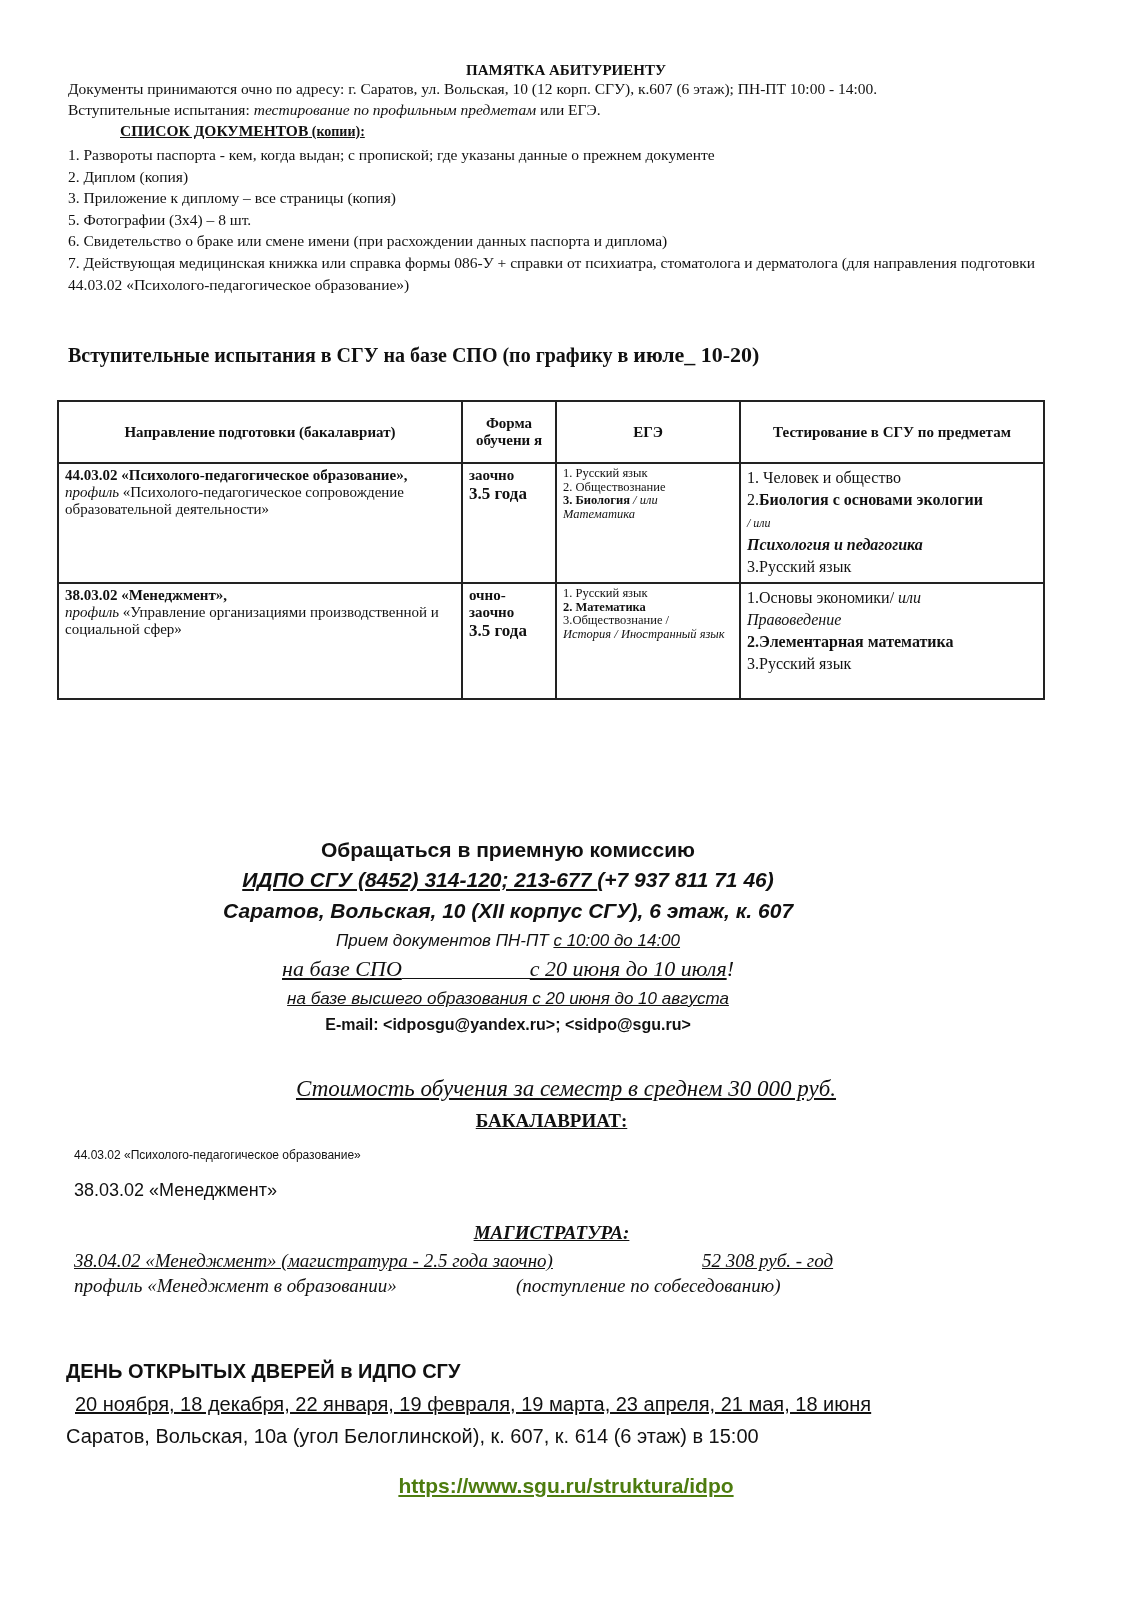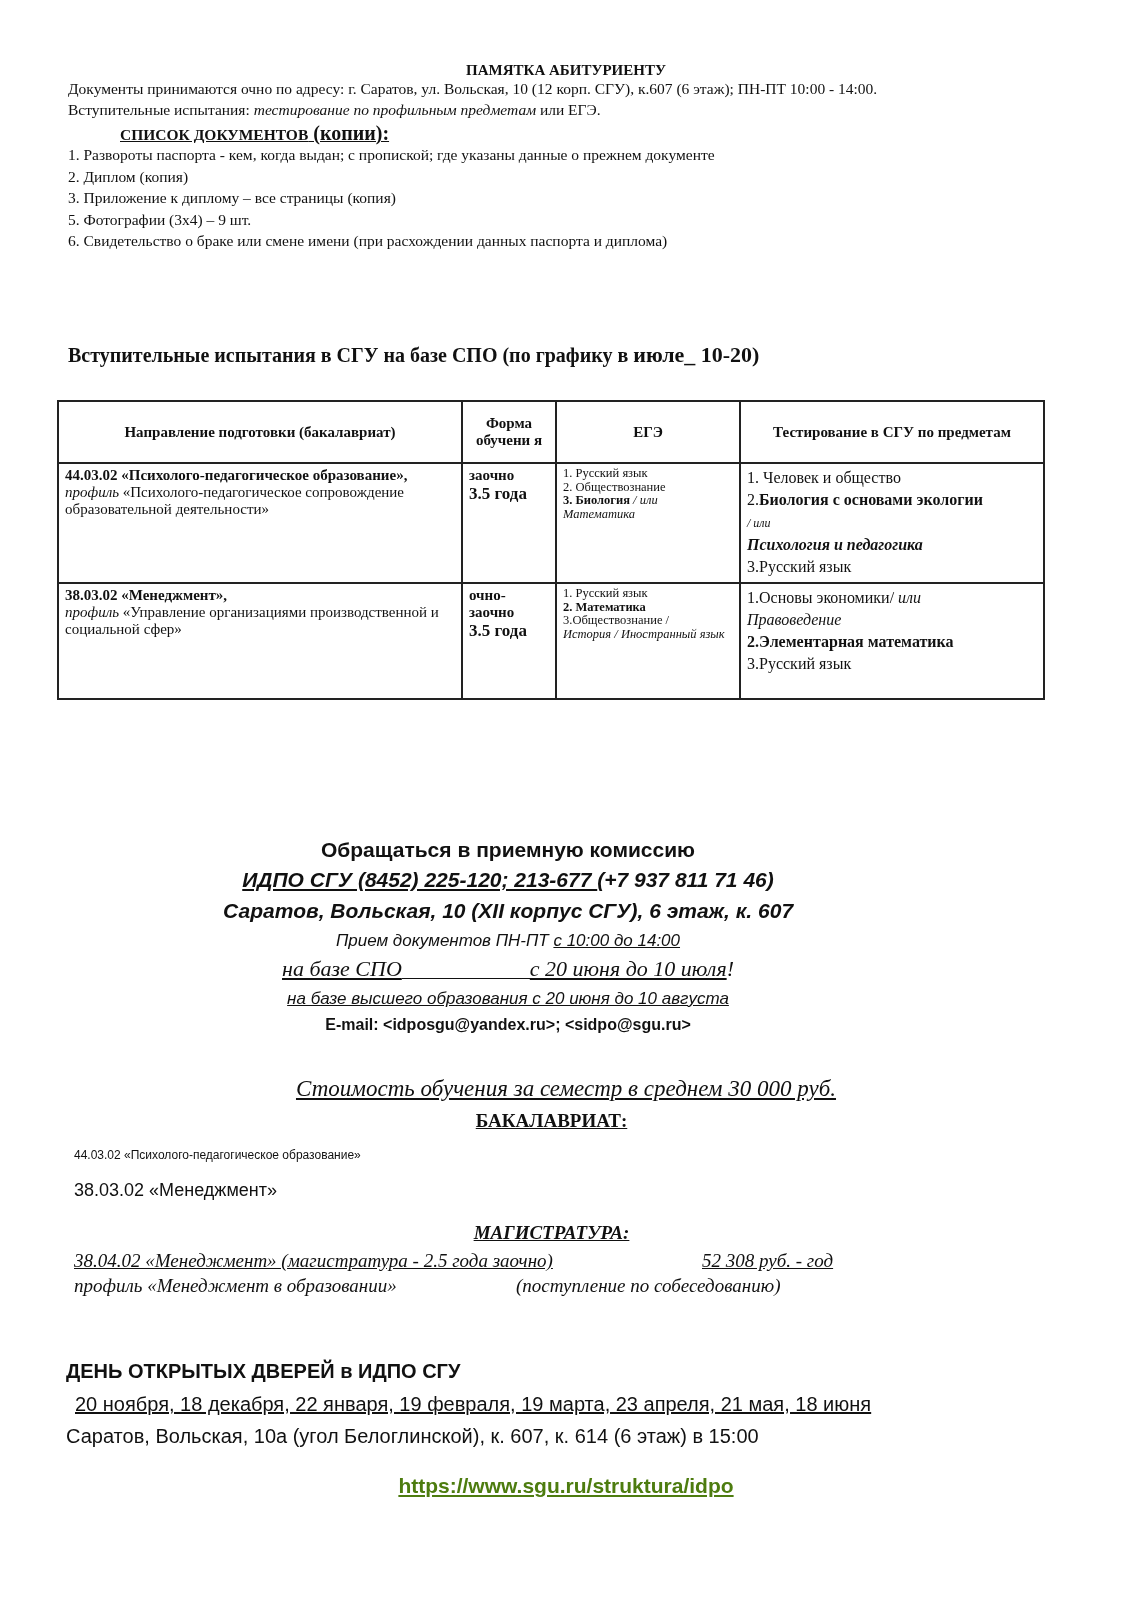--- a/index.html
+++ b/index.html
@@ -6,21 +6,21 @@
   body { width: 1132px; height: 1600px; position: relative; overflow: hidden; color: #111; }
   .serif { font-family: "Liberation Serif", "DejaVu Serif", serif; }
   .sans { font-family: "Liberation Sans", "DejaVu Sans", sans-serif; }
   .abs { position: absolute; }
 
   
   #title { left: 0; width: 1132px; top: 62px; text-align: center; font-size: 15px; font-weight: bold; }
   #intro1 { left: 68px; top: 80px; font-size: 15.5px; white-space: nowrap; }
   #intro2 { left: 68px; top: 101px; font-size: 15.5px; white-space: nowrap; }
   #doclist-title { left: 120px; top: 122px; font-size: 15.5px; font-weight: bold; text-decoration: underline; white-space: nowrap; }
-  #doclist-title .small { font-size: 20px; margin-top: 48px; }
+  #doclist-title .small { font-size: 14px; margin-top: 48px; }
   #doclist { left: 68px; top: 144px; margin: 0; padding: 0; list-style: none; font-size: 15.5px; width: 990px; }
   #doclist li { line-height: 21.6px; }
 
   #exam-heading { left: 68px; top: 342px; font-size: 20px; font-weight: bold; white-space: nowrap; }
   #exam-heading .big { font-size: 22px; }
 
   
   #exams-table { left: 57px; top: 400px; width: 988px; border-collapse: collapse; font-size: 15px; }
   #exams-table th, #exams-table td { border: 2px solid #222; vertical-align: top; padding: 3px 6px; }
   #exams-table th { vertical-align: middle; font-weight: bold; text-align: center; height: 56px; padding: 2px 6px; }
@@ -76,22 +76,23 @@
 <div id="intro2" class="abs serif">
   <span>Вступительные испытания: </span><i>тестирование по профильным предметам</i><span> или ЕГЭ.</span>
 </div>
 <div id="doclist-title" class="abs serif">
   <span>СПИСОК ДОКУМЕНТОВ</span><span class="small"> (копии):</span>
 </div>
 <ul id="doclist" class="abs serif">
   <li>1. Развороты паспорта - кем, когда выдан; с пропиской; где указаны данные о прежнем документе</li>
   <li>2. Диплом (копия)</li>
   <li>3. Приложение к диплому – все страницы (копия)</li>
-  <li>5. Фотографии (3х4) – 9 шт.</li>
+  <li>5. Фотографии (3х4) – 8 шт.</li>
   <li>6. Свидетельство о браке или смене имени (при расхождении данных паспорта и диплома)</li>
+  <li>7. Действующая медицинская книжка или справка формы 086-У + справки от психиатра, стоматолога и дерматолога (для направления подготовки 44.03.02 «Психолого-педагогическое образование»)</li>
 </ul>
 
 <div id="exam-heading" class="abs serif">
   <span>Вступительные испытания в СГУ на базе СПО (по графику в </span><span class="big">июле_ 10-20)</span>
 </div>
 
 <table id="exams-table" class="abs serif">
   <thead>
     <tr>
       <th class="c1">Направление подготовки (бакалавриат)</th>
@@ -144,21 +145,21 @@
         <div><i>Правоведение</i></div>
         <div><b>2.Элементарная математика</b></div>
         <div>3.Русский язык</div>
       </td>
     </tr>
   </tbody>
 </table>
 
 <div id="contact1" class="abs center sans">Обращаться в приемную комиссию</div>
 <div id="contact2" class="abs center sans">
-  <span class="u">ИДПО СГУ (8452)  225-120; 213-677 </span><span>(+7 937 811 71 46)</span>
+  <span class="u">ИДПО СГУ (8452)  314-120; 213-677 </span><span>(+7 937 811 71 46)</span>
 </div>
 <div id="contact3" class="abs center sans">Саратов, Вольская, 10 (XII корпус СГУ), 6 этаж, к. 607</div>
 <div id="contact4" class="abs center sans">
   <span>Прием документов ПН-ПТ </span><span class="u">с 10:00 до 14:00</span>
 </div>
 <div id="contact5" class="abs center serif">
   <span class="u">на базе СПО</span><span class="gap"></span><span class="u">с 20 июня до 10 июля</span><span>!</span>
 </div>
 <div id="contact6" class="abs center sans">на базе высшего образования с 20 июня до 10 августа</div>
 <div id="contact7" class="abs center sans">E-mail: &lt;idposgu@yandex.ru&gt;; &lt;sidpo@sgu.ru&gt;</div>

